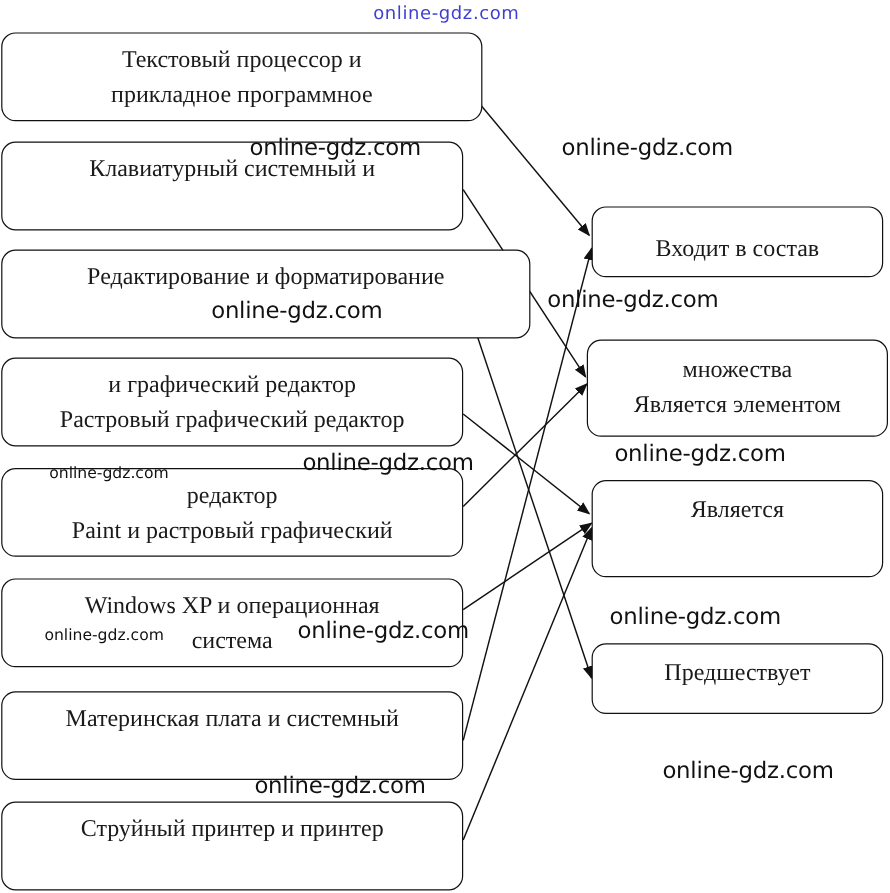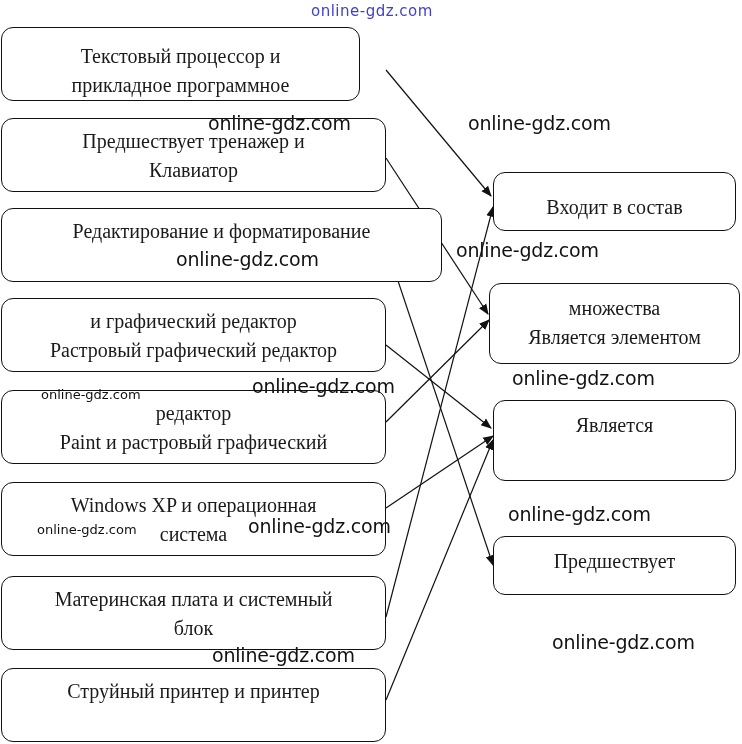--- a/index.html
+++ b/index.html
@@ -32,30 +32,29 @@
       <line x1="386" y1="158" x2="488" y2="314" stroke="#111" stroke-width="1.2" marker-end="url(#ah)"></line>
       <line x1="386" y1="245" x2="493" y2="565" stroke="#111" stroke-width="1.2" marker-end="url(#ah)"></line>
       <line x1="386" y1="345" x2="491" y2="428" stroke="#111" stroke-width="1.2" marker-end="url(#ah)"></line>
       <line x1="386" y1="422" x2="489" y2="320" stroke="#111" stroke-width="1.2" marker-end="url(#ah)"></line>
       <line x1="386" y1="508" x2="493" y2="436" stroke="#111" stroke-width="1.2" marker-end="url(#ah)"></line>
       <line x1="386" y1="617" x2="493" y2="207" stroke="#111" stroke-width="1.2" marker-end="url(#ah)"></line>
       <line x1="386" y1="700" x2="493" y2="440" stroke="#111" stroke-width="1.2" marker-end="url(#ah)"></line>
     </g>
 </svg>
 
-<div class="box" style="left:1px;top:27px;width:359px;height:74px;align-items:flex-end;">
+<div class="box" style="left:1px;top:27px;width:401px;height:74px;">
   <div>
       <span>Текстовый процессор и</span>
       <span>прикладное программное</span>
     </div>
 </div>
 <div class="box" style="left:1px;top:118px;width:385px;height:74px;">
   <div>
-      <span>Предшествует тренажер и</span>
-      <span>Клавиатор</span>
+      <span>Клавиатурный системный и</span>
     </div>
 </div>
 <div class="box" style="left:1px;top:208px;width:441px;height:74px;">
   <div>
       <span>Редактирование и форматирование</span>
     </div>
 </div>
 <div class="box" style="left:1px;top:298px;width:385px;height:74px;">
   <div>
       <span>и графический редактор</span>
@@ -70,21 +69,20 @@
 </div>
 <div class="box" style="left:1px;top:482px;width:385px;height:74px;">
   <div>
       <span>Windows XP и операционная</span>
       <span>система</span>
     </div>
 </div>
 <div class="box" style="left:1px;top:576px;width:385px;height:74px;">
   <div>
       <span>Материнская плата и системный</span>
-      <span>блок</span>
     </div>
 </div>
 <div class="box" style="left:1px;top:668px;width:385px;height:74px;">
   <div>
       <span>Струйный принтер и принтер</span>
     </div>
 </div>
 
 <div class="box" style="left:493px;top:172px;width:243px;height:59px;padding-top:20px;">
   <div>

